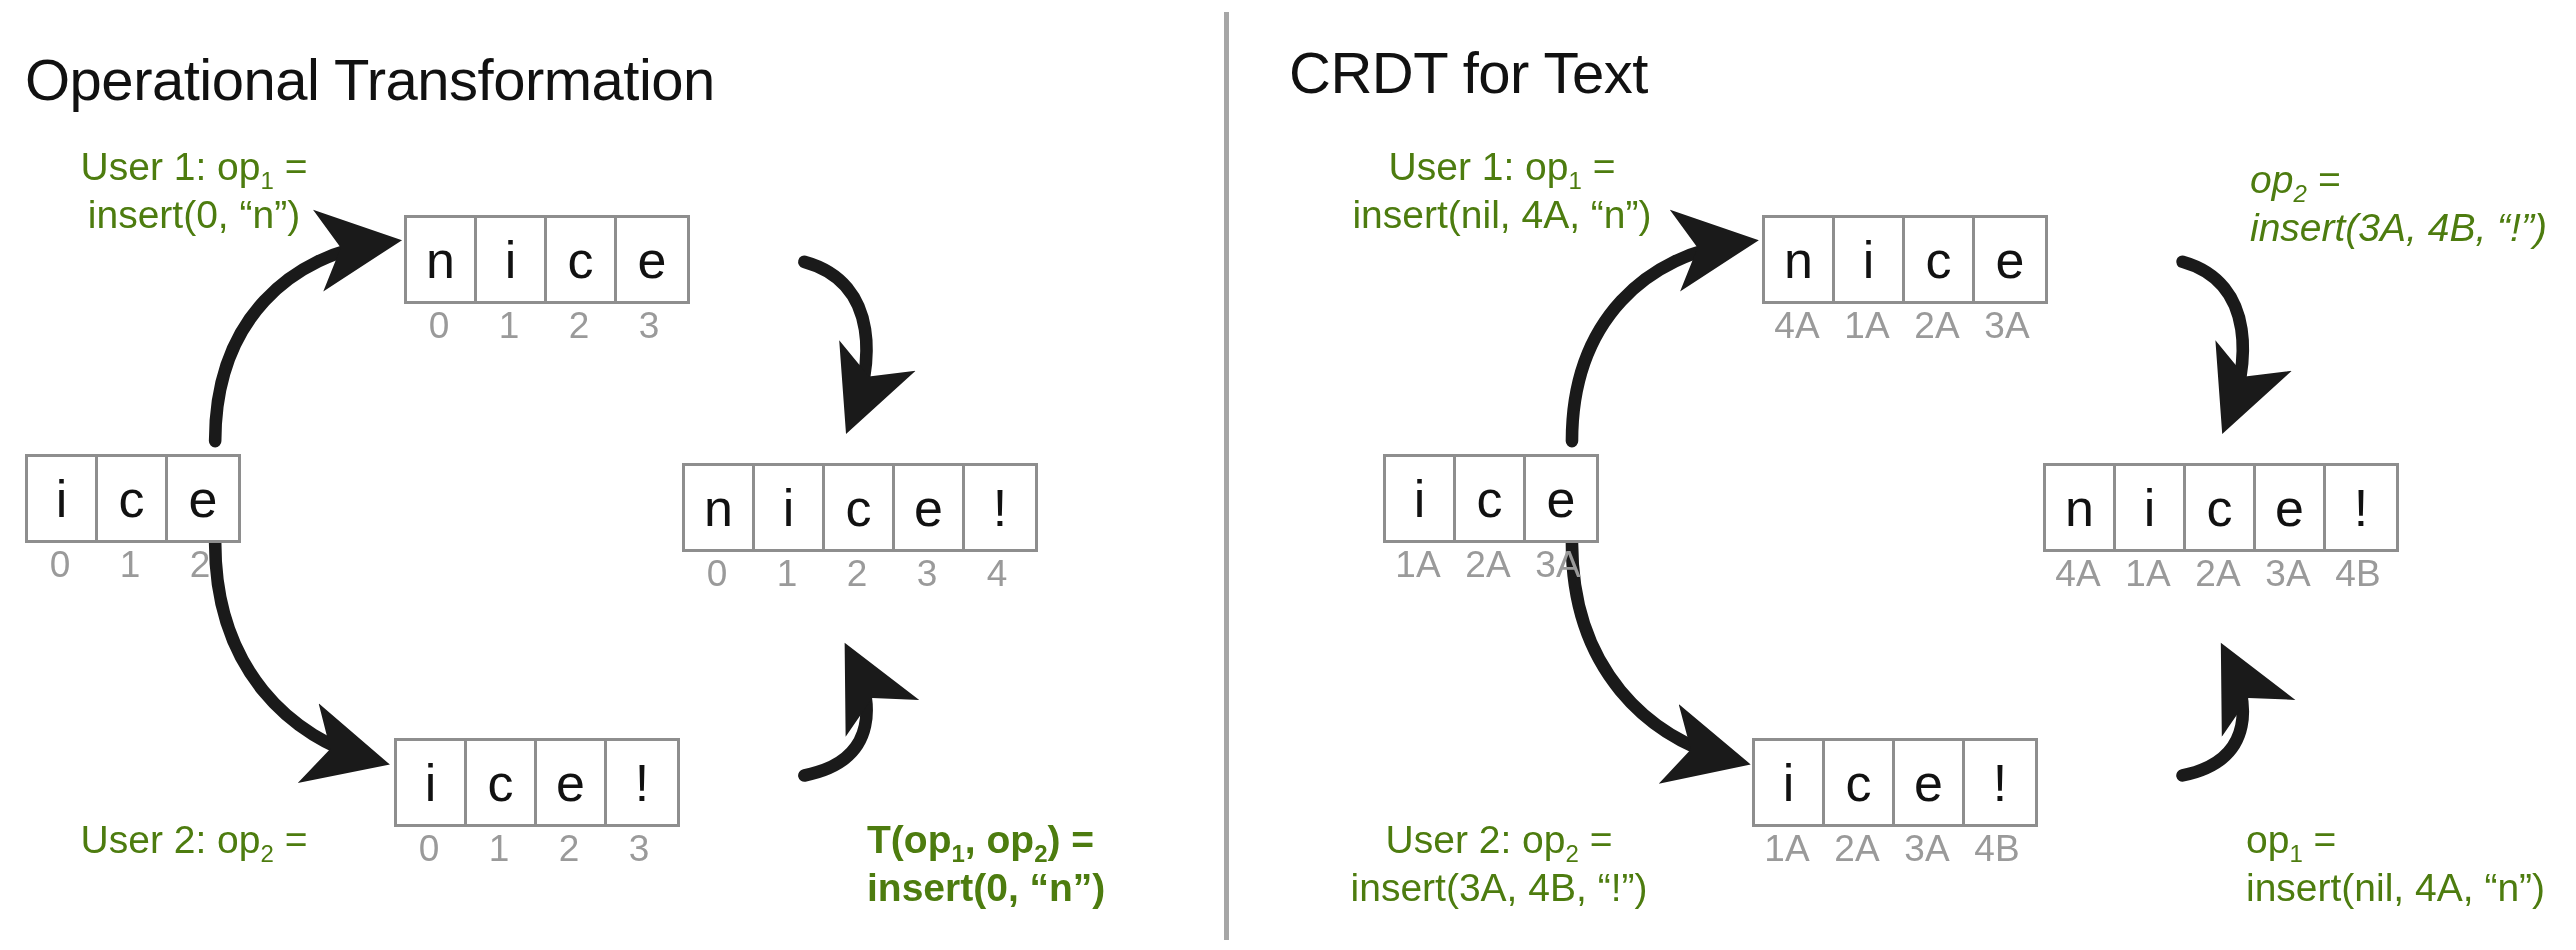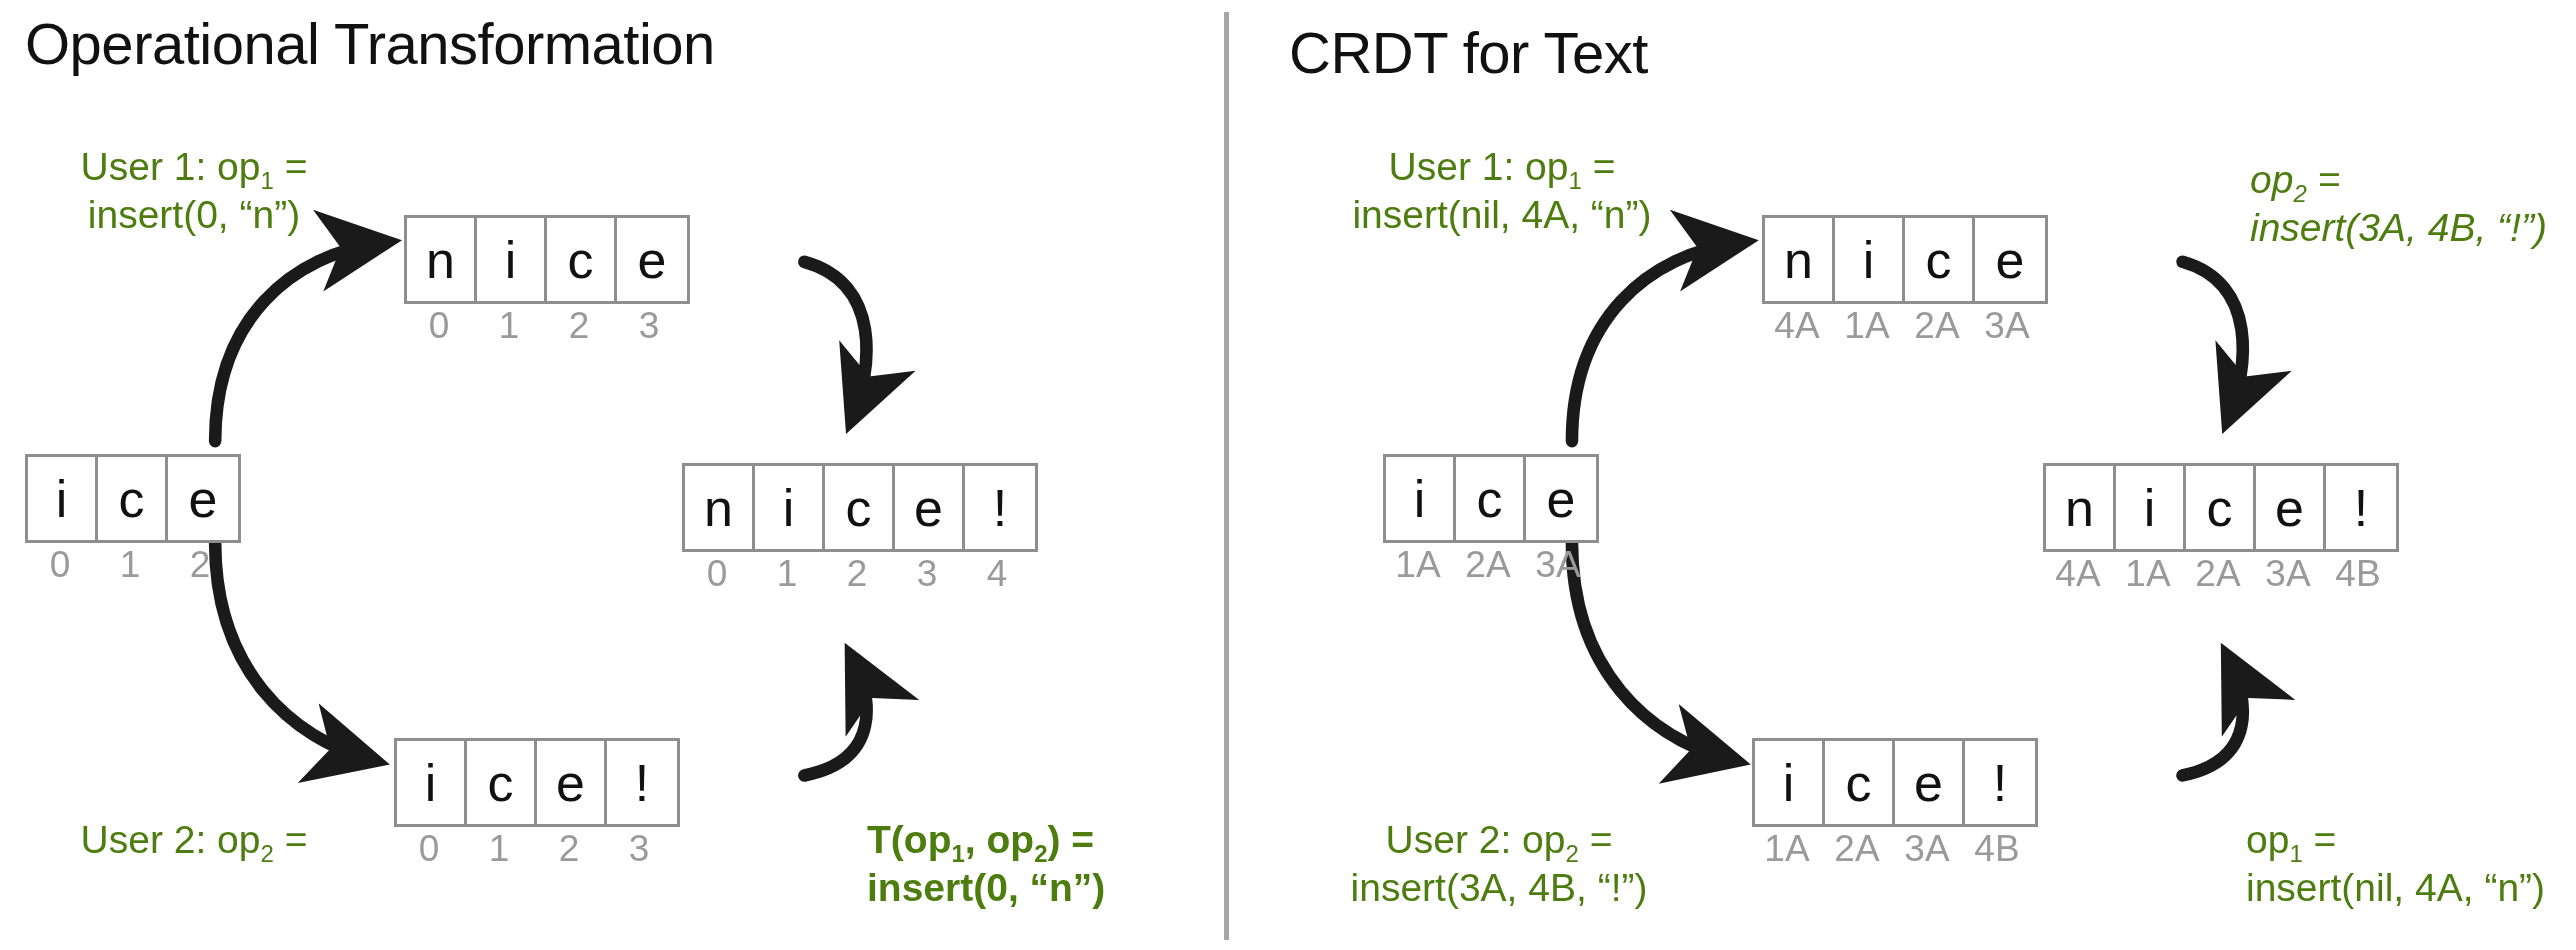--- a/index.html
+++ b/index.html
@@ -30,23 +30,24 @@
   }
 
   
   .panel-title {
     position: absolute;
     font-size: 58px;
     font-weight: 400;
     color: #111111;
     letter-spacing: -0.5px;
     white-space: nowrap;
+    margin-top: 36px;
   }
   #title-left  { left: 25px;   top: 9.7px; }
-  #title-right { left: 1289px; top: 19px; }
+  #title-right { left: 1289px; top: 3px; }
 
   
   .op-label {
     position: absolute;
     font-size: 39px;
     line-height: 48px;
     color: #4d7c0f;
     white-space: nowrap;
   }
   .op-label .ln { display: block; }

